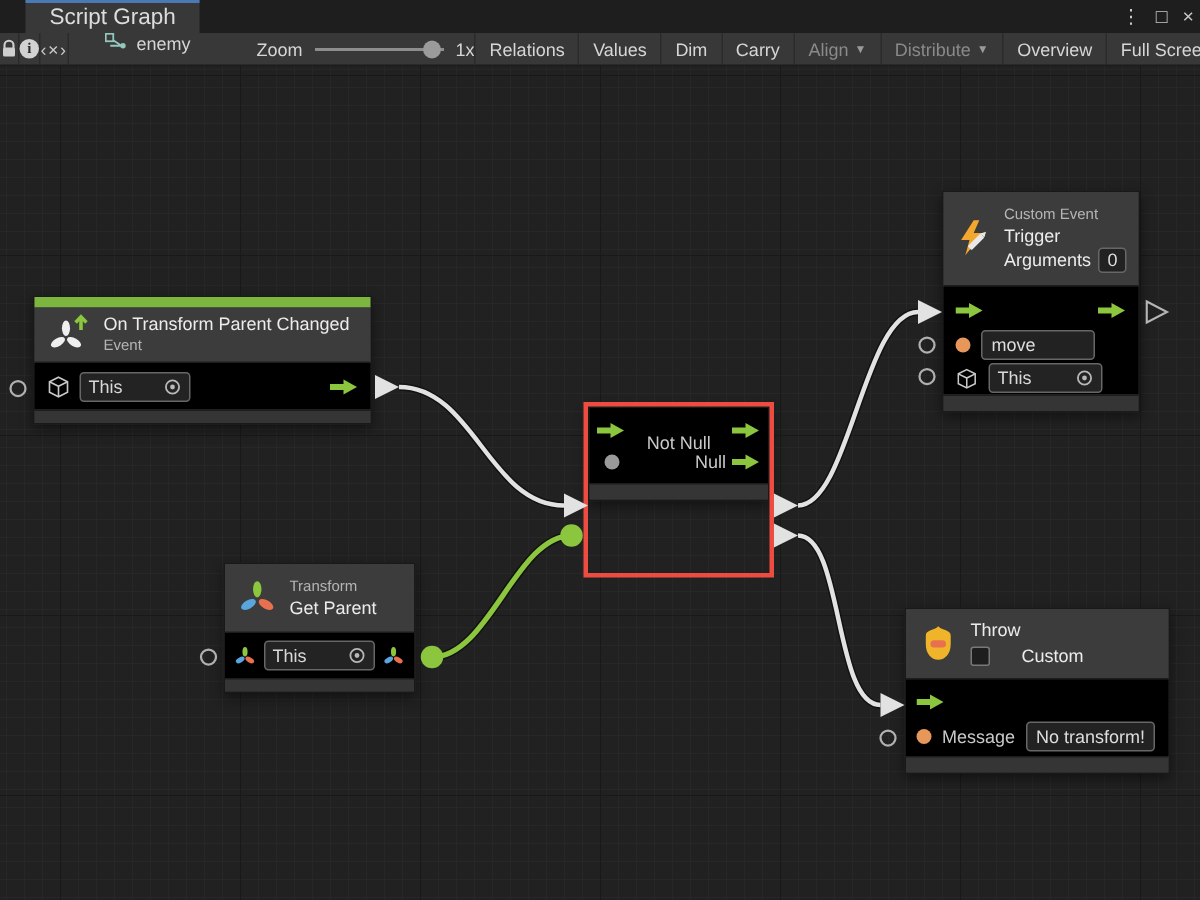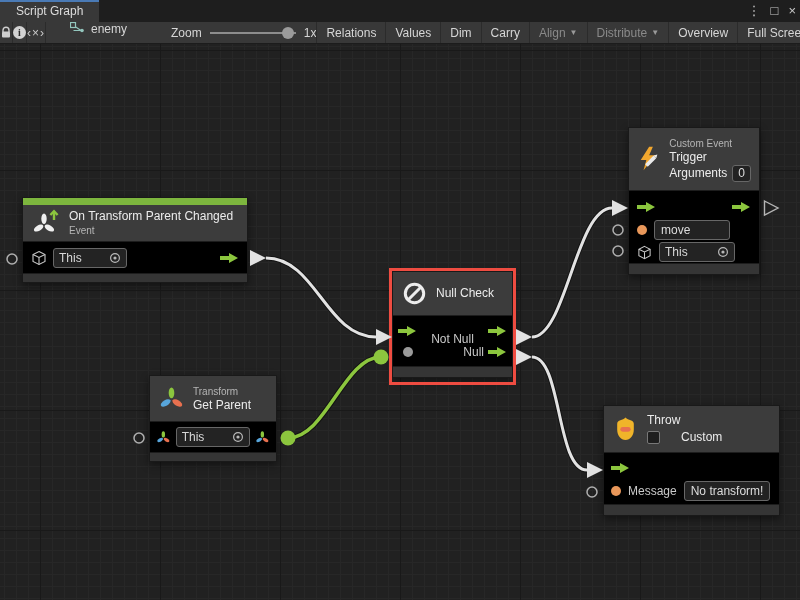--- a/index.html
+++ b/index.html
@@ -2,22 +2,22 @@
 <html><head>
 <meta charset="utf-8">
 <style>
   html,body{margin:0;padding:0;width:800px;height:600px;overflow:hidden;
     font-family:"Liberation Sans",sans-serif;background:#1e1e1e;
     -webkit-font-smoothing:antialiased;}
   .app{position:relative;width:800px;height:600px;background:#1e1e1e;}
 
   
   .tabbar{position:absolute;left:0;top:0;width:800px;height:22px;background:#1e1e1e;}
-  .tab{position:absolute;left:0;top:0;height:22px;padding:0 16px;background:#383838;
-    border-top:2px solid #4a7ab5;box-sizing:border-box;color:#dddddd;font-size:12px;
+  .tab{position:absolute;left:17px;top:0;height:22px;padding:0 16px;background:#383838;
+    border-top:2px solid #4a7ab5;box-sizing:border-box;color:#dddddd;font-size:15px;
     line-height:19px;white-space:nowrap;}
   .win-icons{position:absolute;right:4px;top:0;height:22px;display:flex;align-items:center;gap:10px;
     color:#c8c8c8;font-size:13px;}
   .win-icons span{cursor:default;line-height:22px;}
 
   
   .toolbar{position:absolute;left:0;top:22px;width:800px;height:22px;background:#383838;
     border-bottom:1px solid #1c1c1c;box-sizing:border-box;display:flex;align-items:stretch;
     color:#d6d6d6;font-size:12px;}
   .tbtn{display:flex;align-items:center;justify-content:center;padding:0 9px;
@@ -242,27 +242,20 @@
                   <ellipse cx="0" cy="-6" rx="2.8" ry="5.2" fill="#58a6dc"></ellipse>
                 </g>
             </g>
           </svg>
         </div>
       </div>
       <div class="footer" style="height:9px;"></div>
     </div>
 
     <div class="node" style="left:392px;top:227px;width:121px;">
-      <div class="header" style="height:44px;">
-        <svg width="27" height="27" viewBox="0 0 27 27">
-          <circle cx="13.5" cy="13.5" r="9.2" fill="none" stroke="#ededed" stroke-width="3"></circle>
-          <line x1="7" y1="20" x2="20" y2="7" stroke="#ededed" stroke-width="3"></line>
-        </svg>
-        <div class="ttl">Null Check</div>
-      </div>
       <div class="body" style="height:50px;padding:4px 0;">
         <div class="prow" style="height:21px;padding:0 5px;gap:4px;">
           <svg width="19" height="12" viewBox="0 0 19 12">
               <path d="M0 4h9V1l9 5-9 5V8H0z" fill="#8cc63e"></path>
             </svg>
           <span class="port-label" style="flex:1;text-align:center;margin-top:16px;">Not Null</span>
           <svg width="19" height="12" viewBox="0 0 19 12">
               <path d="M0 4h9V1l9 5-9 5V8H0z" fill="#8cc63e"></path>
             </svg>
         </div>

